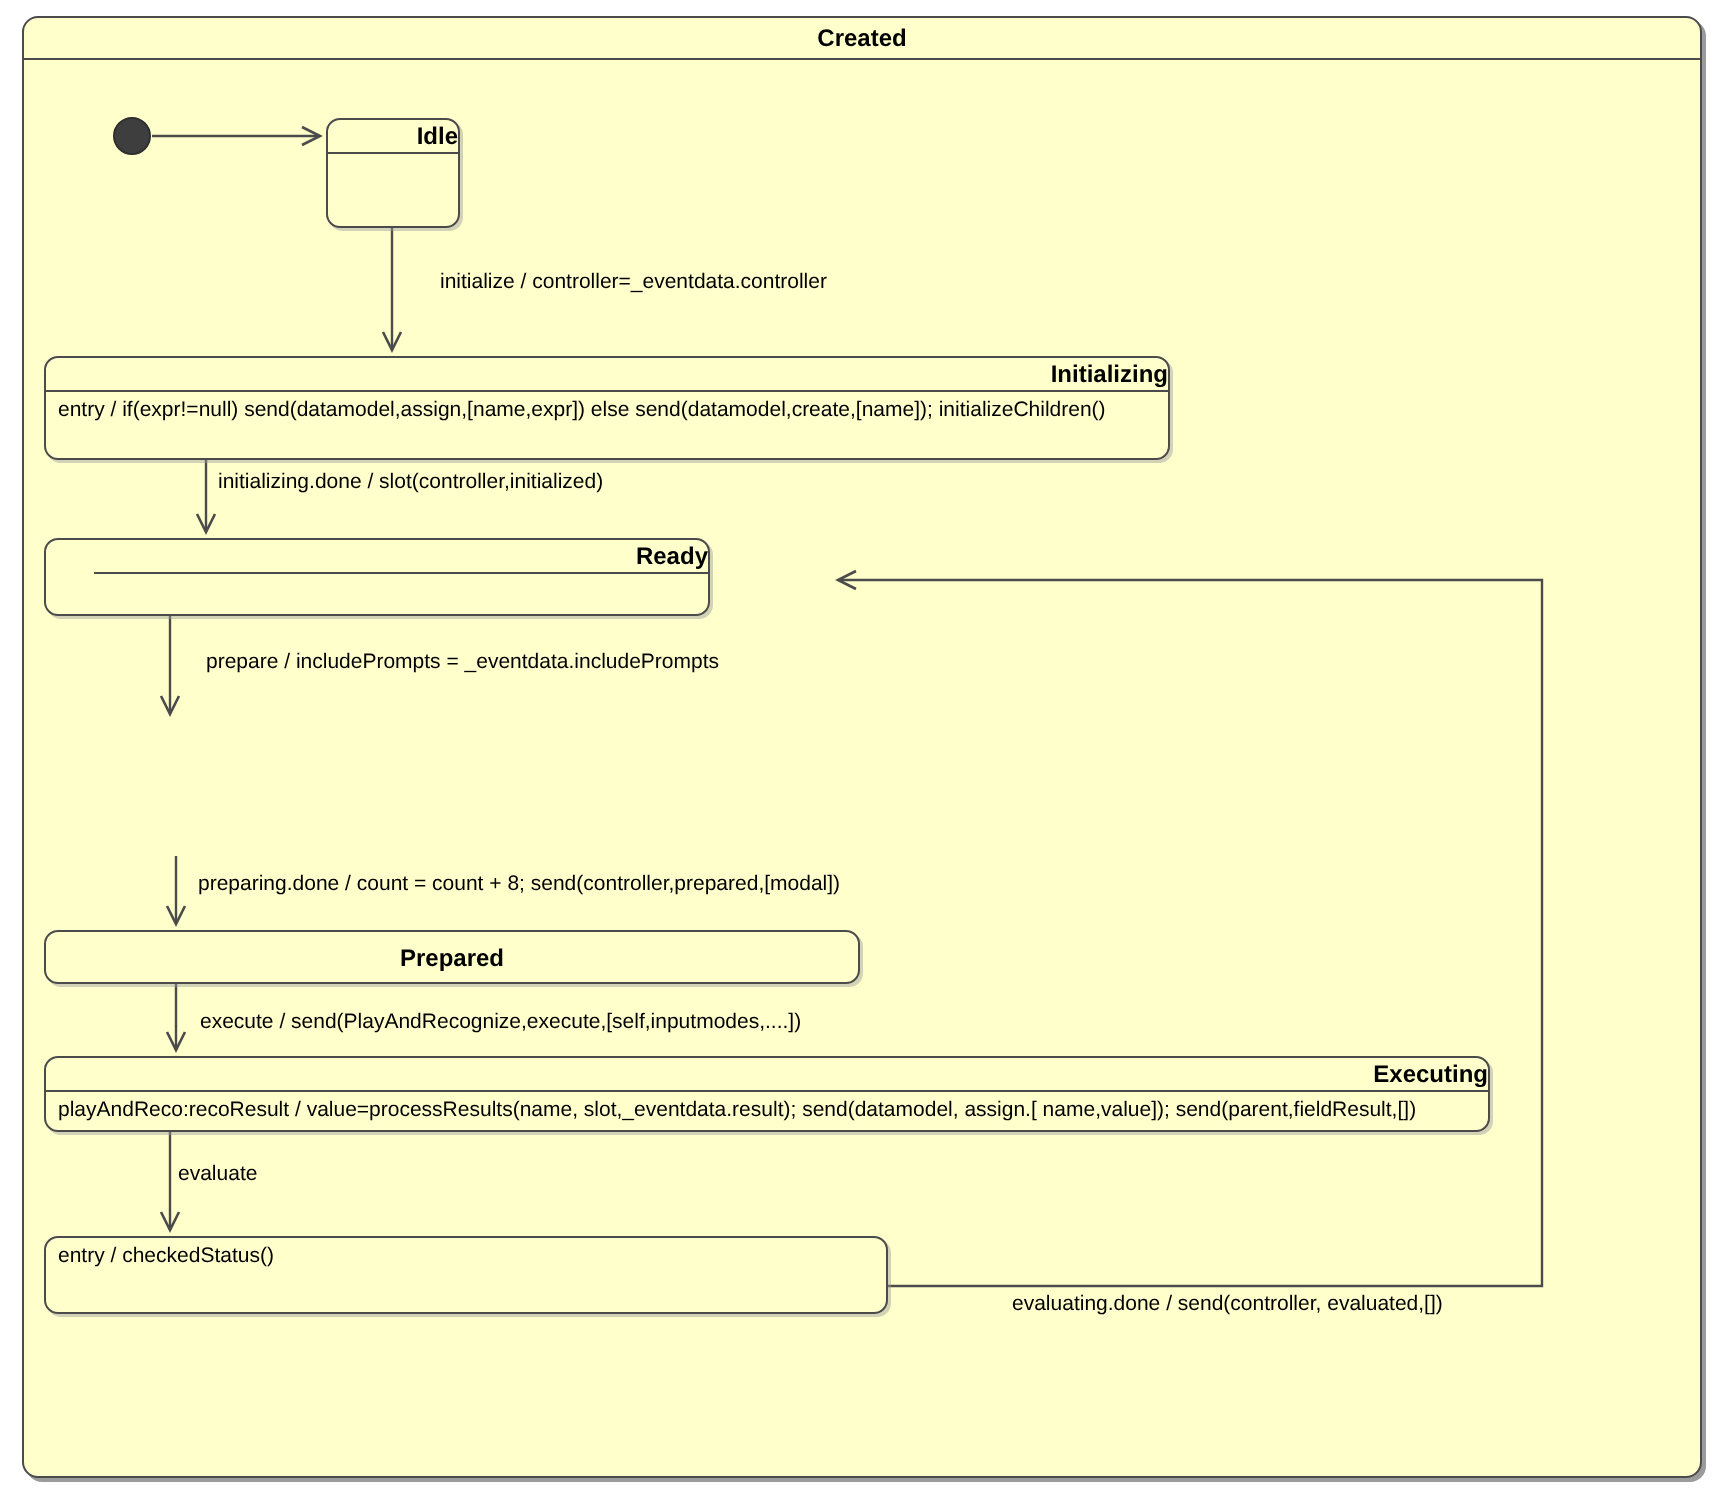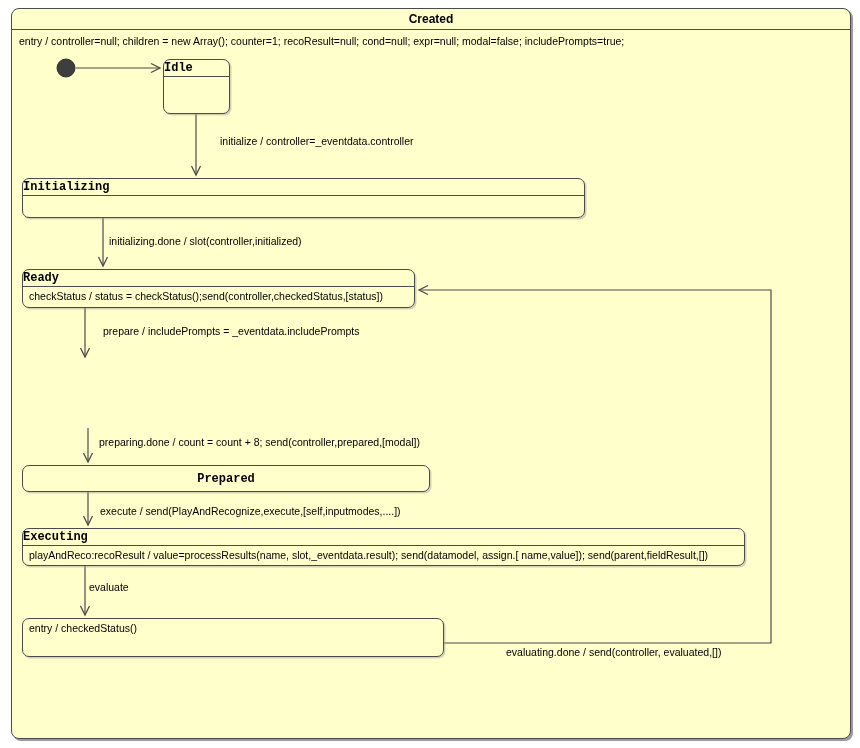--- a/index.html
+++ b/index.html
@@ -28,28 +28,28 @@
   .outer-entry{font-size:10.5px;padding:5px 0 0 7px;white-space:nowrap;}
   
   #wires{position:absolute;left:0;top:0;z-index:1;}
   
   .state{
     position:absolute;box-sizing:border-box;background:var(--fill);
     border:1.5px solid var(--border);border-radius:7px;z-index:2;
     box-shadow:1.5px 1.5px 0 rgba(155,155,155,0.45);
   }
   .state-title{
-    font-weight:bold;font-size:12px;text-align:left;height:16px;
-    line-height:16px;border-bottom:1.5px solid var(--border);font-family:Liberation Mono, monospace;
+    font-weight:bold;font-size:12px;text-align:right;height:16px;
+    line-height:16px;border-bottom:1.5px solid var(--border);
   }
   .state-body{font-size:10.5px;padding:3px 0 0 6px;white-space:nowrap;}
   .state.no-sep .state-title{border-bottom:none;height:100%;display:flex;align-items:center;justify-content:center;}
   #st-idle        {left:163px;top:59px; width:67px; height:55px;}
-  #st-initializing{left:22px; top:178px;width:563px;height:40px;}
-  #st-ready       {left:22px; top:269px;width:393px;height:39px;}
+  #st-initializing{left:22px; top:178px;width:563px;height:52px;}
+  #st-ready       {left:22px; top:269px;width:333px;height:39px;padding-left:24px;}
   #st-preparing   {left:22px; top:360px;width:408px;height:68px;}
   #st-prepared    {left:22px; top:465px;width:408px;height:27px;}
   #st-executing   {left:22px; top:528px;width:723px;height:38px;}
   #st-evaluating  {left:22px; top:618px;width:422px;height:39px;}
   
   .tlabel{position:absolute;font-size:10.5px;white-space:nowrap;z-index:3;}
   #tl-initialize       {left:198px;top:135px;padding-left:22px;}
   #tl-initializing-done{left:109px;top:235px;}
   #tl-prepare          {left:103px;top:325px;}
   #tl-preparing-done   {left:99px; top:436px;}
@@ -57,21 +57,20 @@
   #tl-evaluate         {left:89px; top:581px;}
   #tl-evaluating-done  {left:506px;top:646px;}
 </style>
 </head>
 <body>
 
 <div id="canvas">
 
   <div id="outer">
     <div class="outer-title">Created</div>
-    <div class="outer-entry">entry / controller=null; children = new Array(); counter=1; recoResult=null; cond=null; expr=null; modal=false; includePrompts=true;</div>
   </div>
 
   <svg id="wires" width="860" height="748">
     <defs>
       <marker id="arrow" markerUnits="userSpaceOnUse" markerWidth="22" markerHeight="14" viewBox="-11 -7 22 14" refX="0" refY="0" orient="auto">
         <path d="M-9 -4.5 L0 0 L-9 4.5" fill="none" stroke="#4B4B4B" stroke-width="1.3"></path>
       </marker>
     </defs>
     <circle cx="66" cy="68" r="9" fill="#3E3E3E" stroke="#2F2F2F" stroke-width="1"></circle>
     <line x1="76" y1="68" x2="160" y2="68" stroke="#4B4B4B" stroke-width="1.2" marker-end="url(#arrow)"></line>
@@ -84,25 +83,25 @@
     <polyline points="444,643 771,643 771,290 419,290" fill="none" stroke="#4B4B4B" stroke-width="1.2" marker-end="url(#arrow)"></polyline>
   </svg>
 
   <div class="state" id="st-idle">
     <div class="state-title">Idle</div>
     <div class="state-body"></div>
   </div>
 
   <div class="state" id="st-initializing">
     <div class="state-title">Initializing</div>
+    <div class="state-body">entry /  if(expr!=null) send(datamodel,assign,[name,expr]) else send(datamodel,create,[name]); initializeChildren()</div>
   </div>
 
   <div class="state" id="st-ready">
     <div class="state-title">Ready</div>
-    <div class="state-body">checkStatus / status = checkStatus();send(controller,checkedStatus,[status])</div>
   </div>
 
 
   <div class="state no-sep" id="st-prepared">
     <div class="state-title">Prepared</div>
   </div>
 
   <div class="state" id="st-executing">
     <div class="state-title">Executing</div>
     <div class="state-body">playAndReco:recoResult / value=processResults(name, slot,_eventdata.result); send(datamodel, assign.[ name,value]); send(parent,fieldResult,[])</div>

